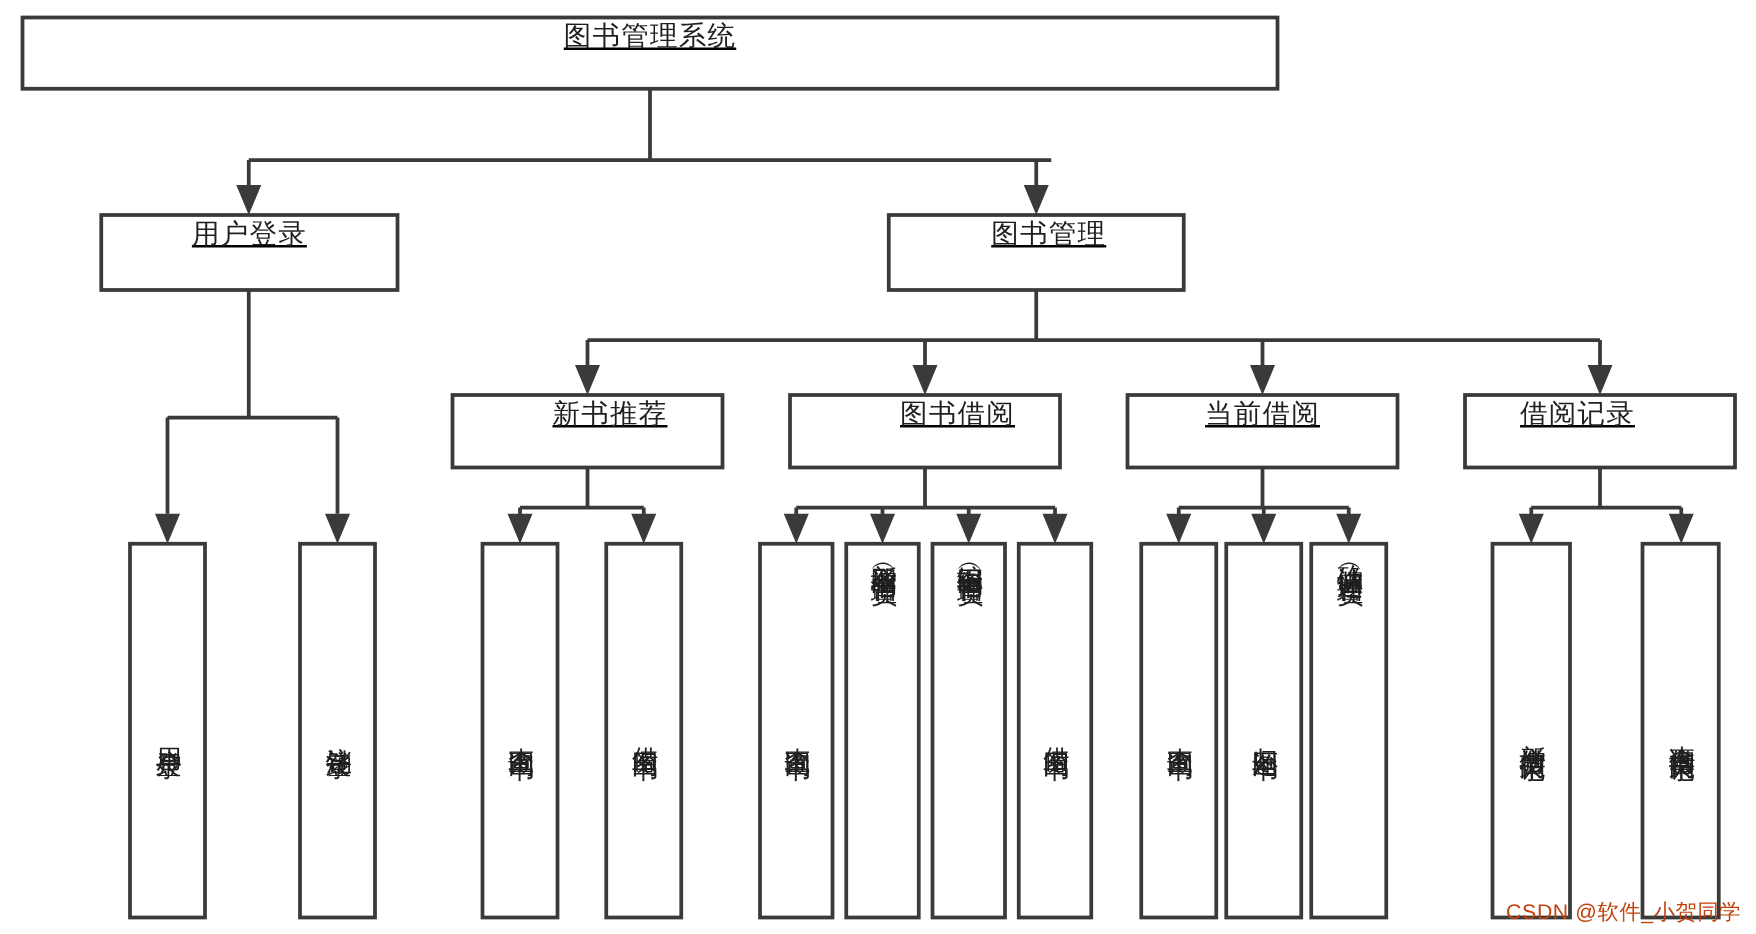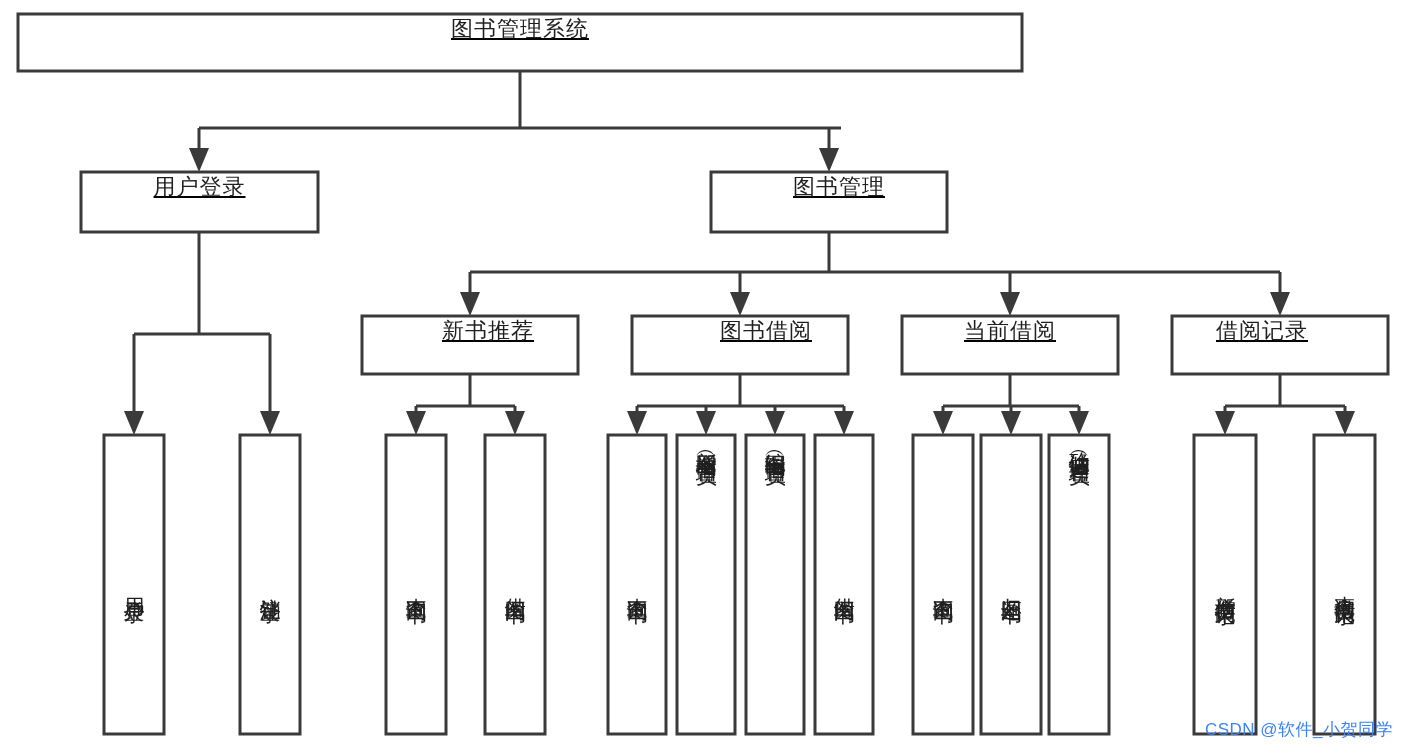--- a/index.html
+++ b/index.html
@@ -2,21 +2,21 @@
 <html><head>
 <meta charset="utf-8">
 <style>
   html,body{margin:0;padding:0;background:#ffffff;}
   body{font-family:"Liberation Sans","DejaVu Sans",sans-serif;}
   #stage{position:relative;width:1405px;height:747px;background:#ffffff;overflow:hidden;}
   svg.diagram{position:absolute;left:0;top:0;width:1405px;height:747px;}
   .node-box{fill:#ffffff;stroke:#3a3a3a;stroke-width:3;}
   .connector{stroke:#3a3a3a;stroke-width:3;fill:none;}
   .arrow-head{fill:#3a3a3a;stroke:none;}
-  .watermark{position:absolute;right:12px;bottom:6px;color:#3b82f6;font-size:17px;
+  .watermark{position:absolute;right:12px;bottom:6px;color:#c2410c;font-size:17px;
              font-family:"Liberation Sans","DejaVu Sans",sans-serif;letter-spacing:.5px;
              white-space:nowrap;pointer-events:none;}
   .vlabel-wrap{position:absolute;display:flex;align-items:center;justify-content:center;
                pointer-events:none;}
   .vlabel{writing-mode:vertical-rl;text-orientation:upright;font-size:21px;color:#1f1f1f;
           line-height:1.16;letter-spacing:2px;text-align:center;
           font-family:"Liberation Sans","DejaVu Sans",sans-serif;}
   .hlabel-wrap{position:absolute;display:flex;align-items:flex-start;justify-content:center;
                pointer-events:none;text-decoration:underline;}
   .hlabel{font-size:22px;color:#1f1f1f;letter-spacing:1px;

